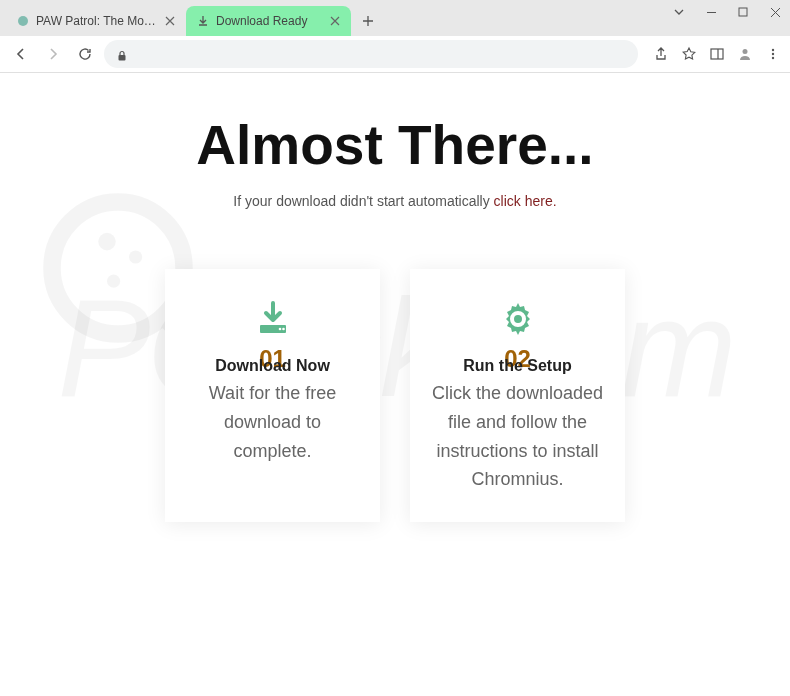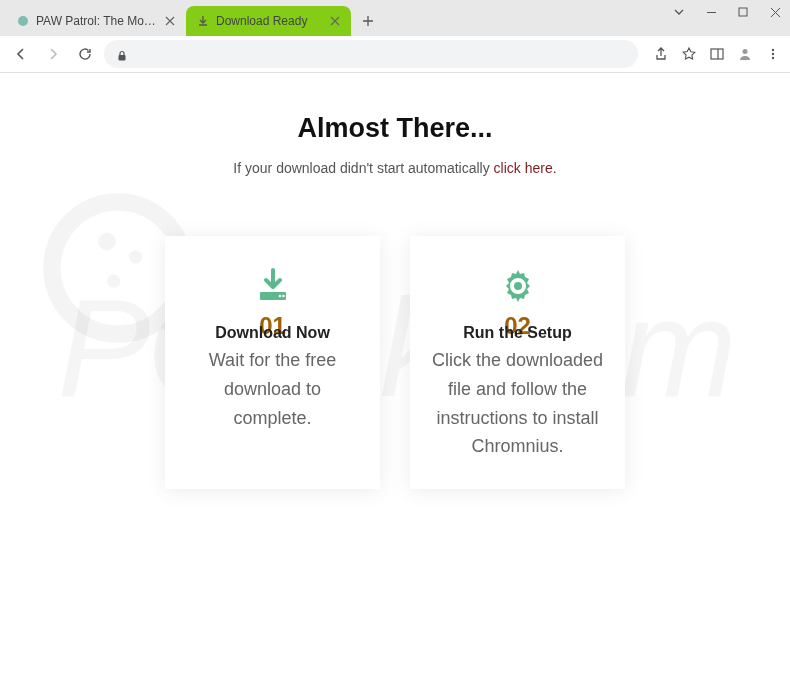--- a/index.html
+++ b/index.html
@@ -77,21 +77,21 @@
       padding: 0 10px;
       border-radius: 8px 8px 0 0;
       font-size: 12px;
       color: #444;
       gap: 6px;
       min-width: 165px;
       max-width: 180px;
       cursor: pointer;
     }
     .tab.active {
-      background: #84cc16;
+      background: #86efac;
     }
     .tab.inactive {
       background: transparent;
     }
     .tab-favicon {
       width: 14px;
       height: 14px;
       flex-shrink: 0;
     }
     .tab-title {
@@ -168,21 +168,21 @@
     }
     
     
     .page-content {
       padding: 40px 20px;
       position: relative;
       z-index: 1;
       text-align: center;
     }
     .heading {
-      font-size: 27px;
+      font-size: 55px;
       font-weight: 900;
       color: #111;
       margin-bottom: 16px;
       font-family: Arial, sans-serif;
     }
     .subheading {
       font-size: 14px;
       color: #555;
       margin-bottom: 60px;
     }

